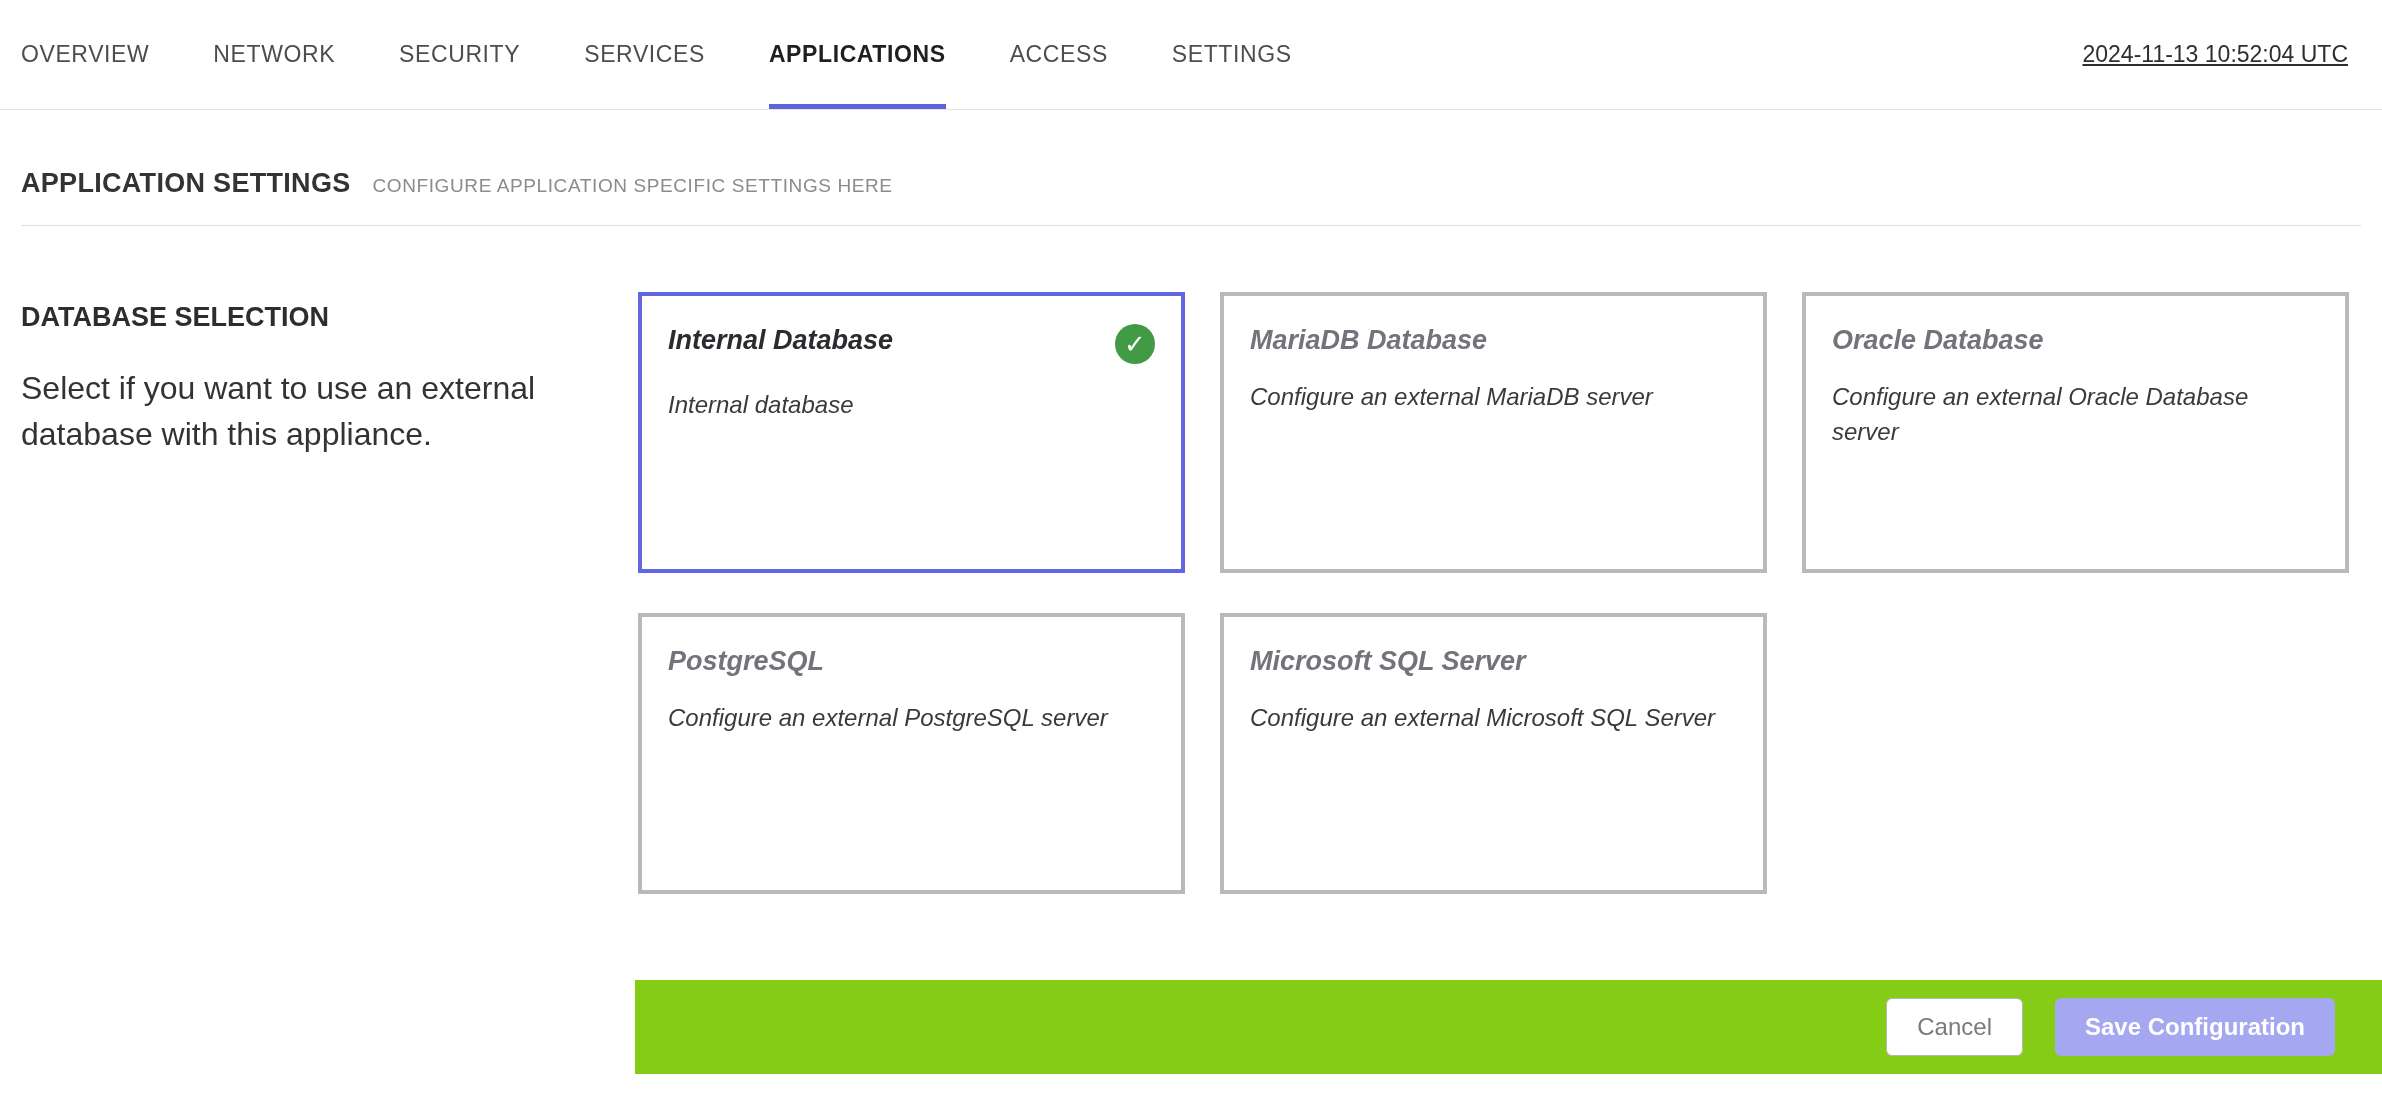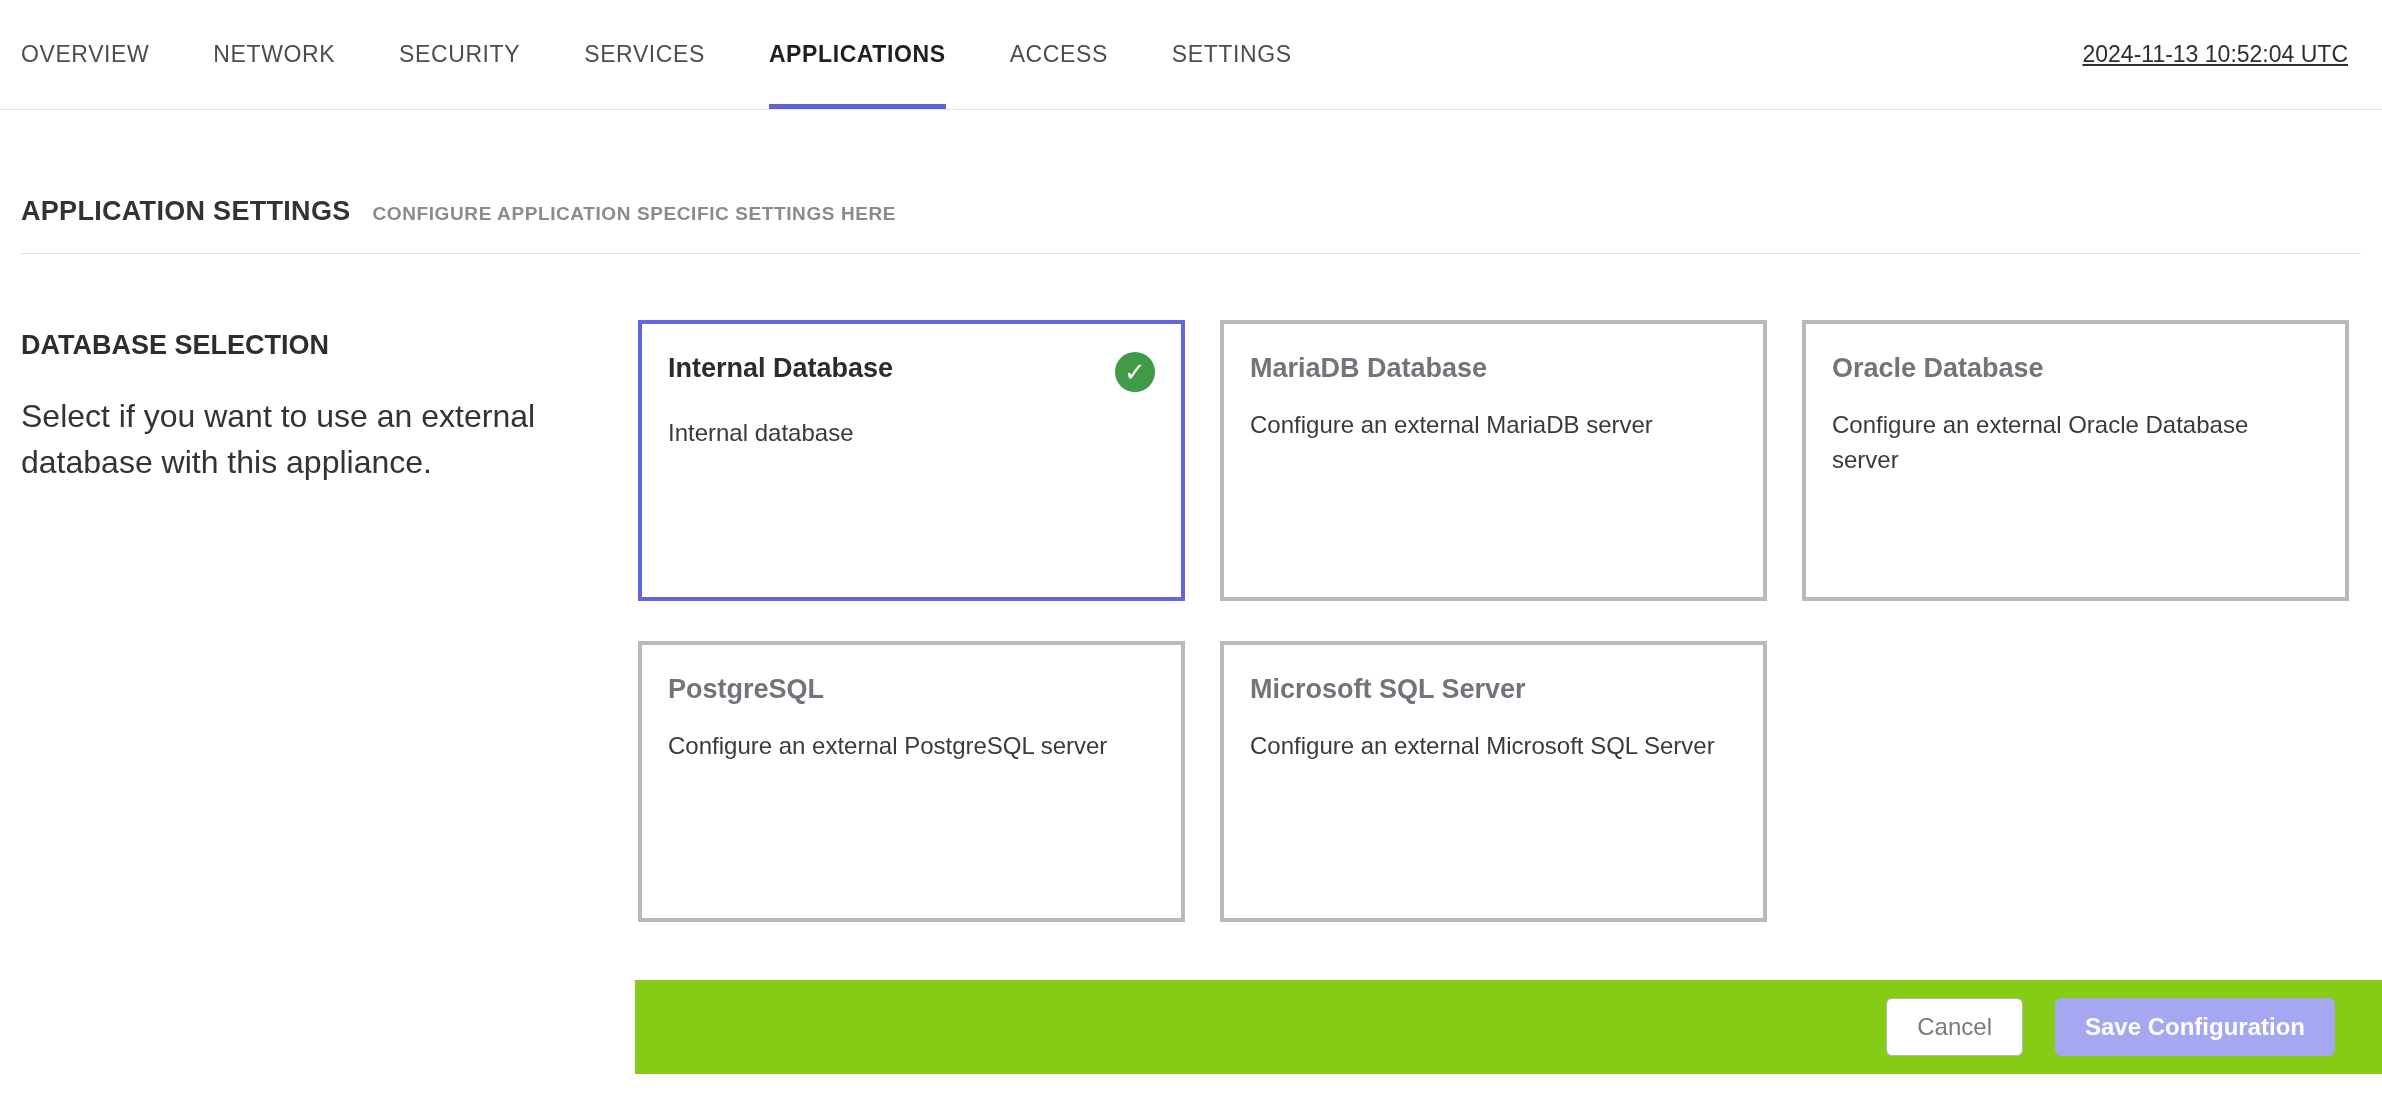--- a/index.html
+++ b/index.html
@@ -47,31 +47,31 @@
     cursor: pointer;
     white-space: nowrap;
   }
 
   
   .section-header {
     display: flex;
     align-items: baseline;
     gap: 22px;
     padding: 0 21px;
-    margin-top: 86px;
+    margin-top: 58px;
   }
   .section-title {
     font-size: 27px;
     font-weight: bold;
     color: #333;
     letter-spacing: 0.3px;
   }
   .section-subtitle {
     font-size: 19px;
-    font-weight: bold;
+    font-weight: normal;
     color: #8b8b8b;
     letter-spacing: 0.6px;
   }
   .section-divider {
     border: none;
     border-top: 1px solid #e0e0e0;
     margin: 26px 21px 0 21px;
   }
 
   
@@ -103,20 +103,21 @@
     grid-template-columns: repeat(3, 547px);
     gap: 40px 35px;
     align-content: start;
   }
   .card {
     height: 281px;
     border: 4px solid #b9b9b9;
     background: #ffffff;
     padding: 28px 26px;
     cursor: pointer;
+    font-style: italic;
   }
   .card.selected {
     border-color: #6266e0;
   }
   .card-title-row {
     display: flex;
     align-items: flex-start;
   }
   .card-title {
     font-size: 27px;

